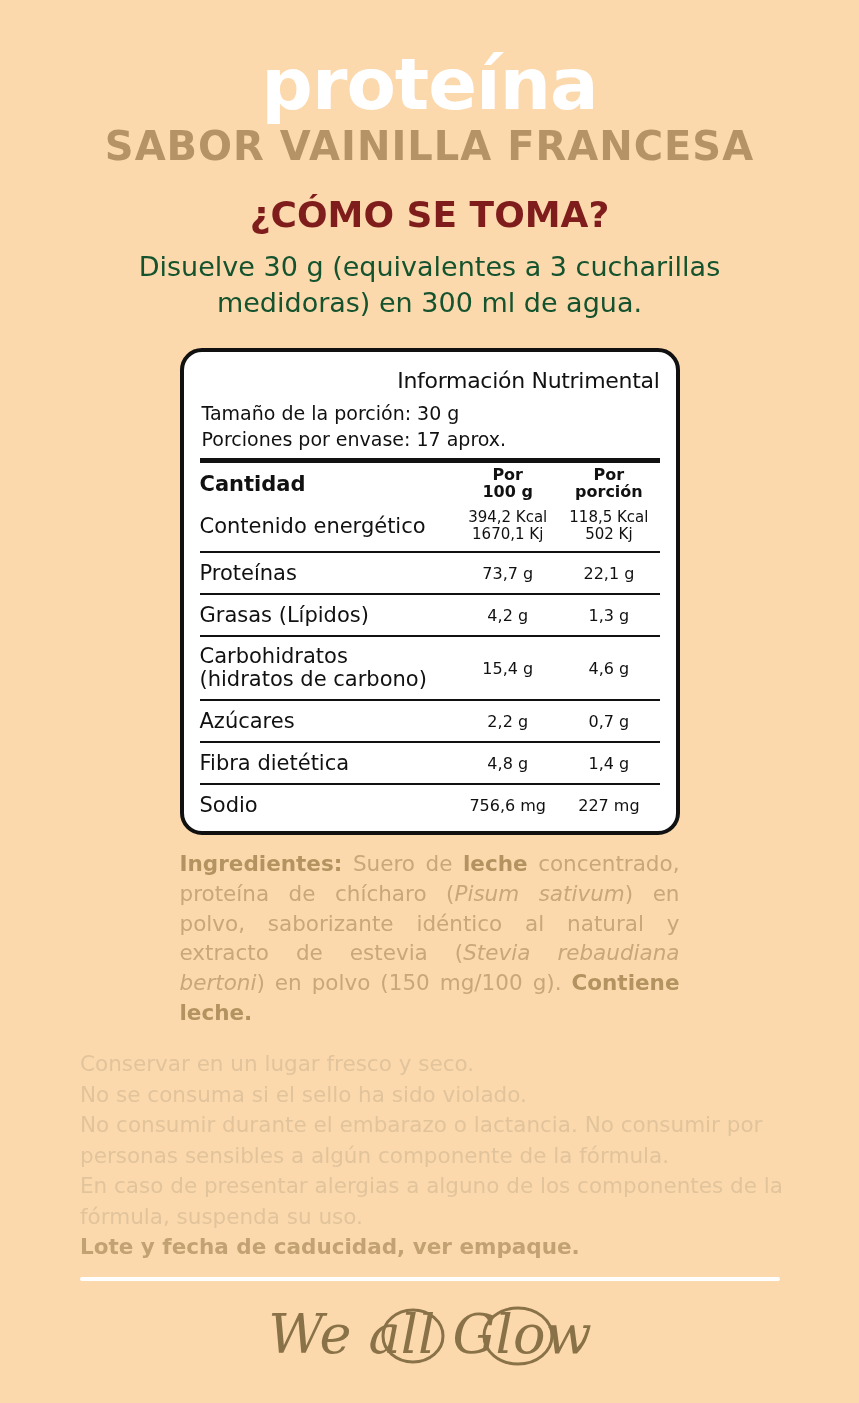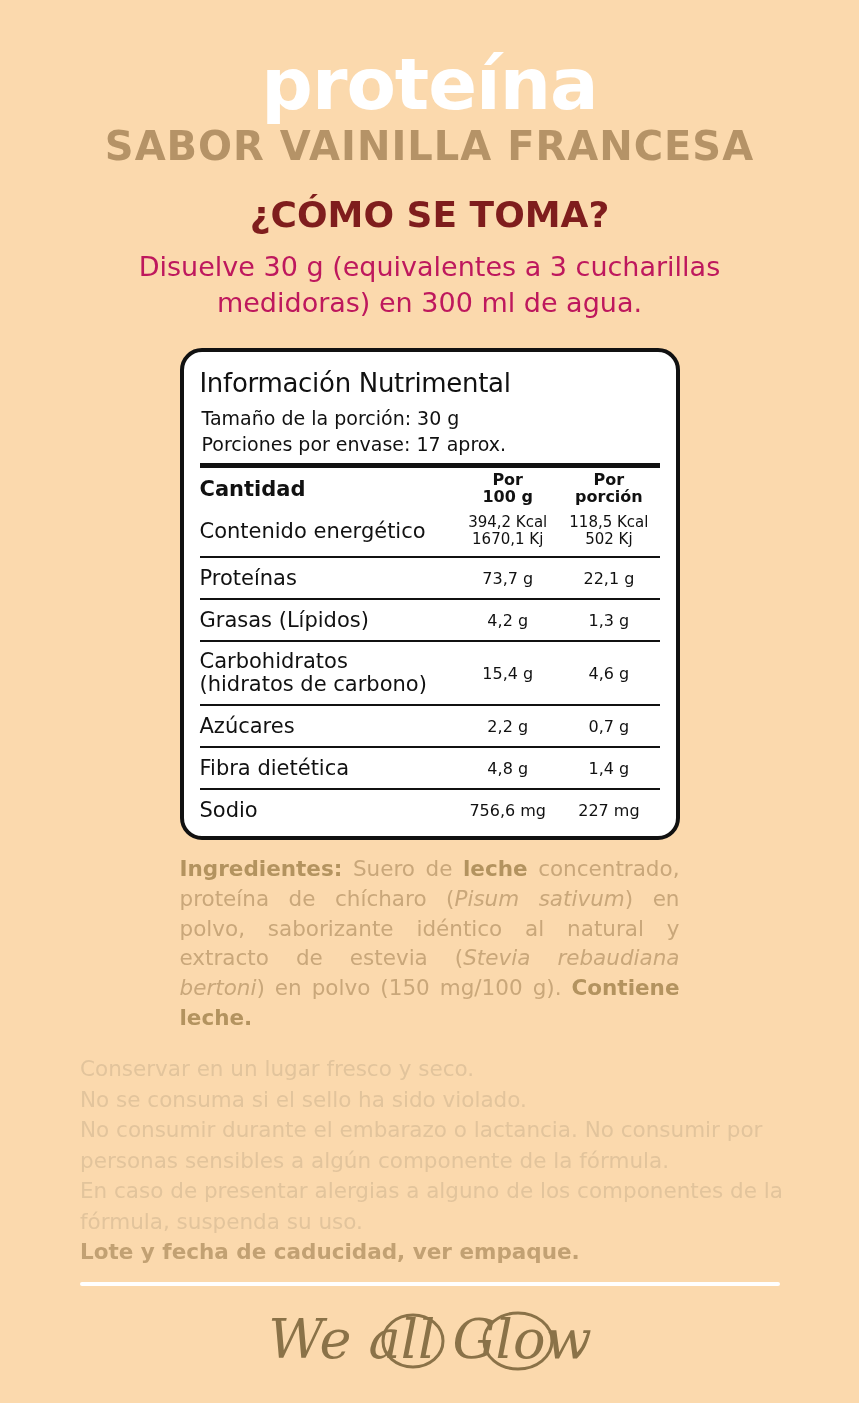--- a/index.html
+++ b/index.html
@@ -46,21 +46,21 @@
   .howto-title {
     text-align: center;
     color: #7f1d1d;
     font-weight: bold;
     font-size: 36px;
     letter-spacing: 0px;
     margin: 0 0 14px 0;
   }
   .howto-text {
     text-align: center;
-    color: #be185d;
+    color: #14532d;
     font-size: 27px;
     line-height: 1.35;
     margin: 0 auto 26px auto;
     max-width: 700px;
   }
 
   
   .nutri-wrap {
     display: flex;
     justify-content: center;
@@ -68,23 +68,23 @@
   .nutri {
     width: 500px;
     background: #FFFFFF;
     border: 4px solid #111111;
     border-radius: 22px;
     padding: 10px 16px 10px 16px;
     box-sizing: border-box;
     color: #111111;
   }
   .nutri h2 {
-    font-size: 26px;
+    font-size: 22px;
     font-weight: normal;
-    text-align: left;
+    text-align: right;
     margin: 6px 0 8px 0;
     letter-spacing: -0.3px;
   }
   .serv {
     font-size: 19px;
     line-height: 1.35;
     margin: 0 0 6px 2px;
   }
   .rule-thick {
     border-top: 5px solid #111111;

